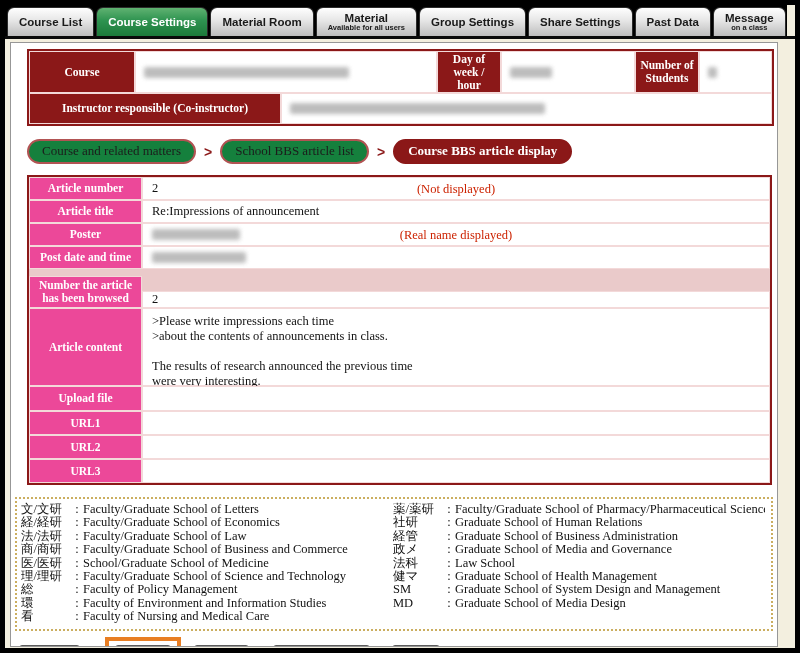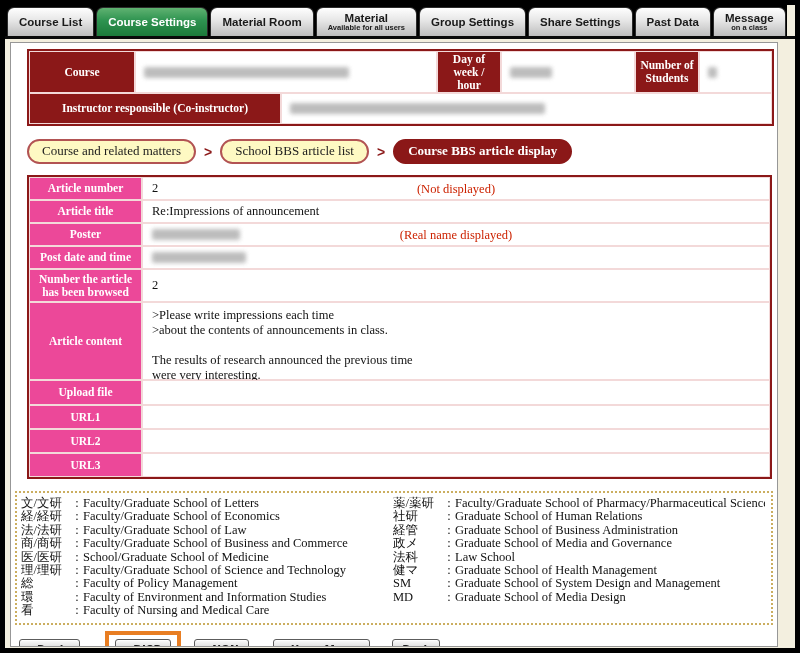--- a/index.html
+++ b/index.html
@@ -31,31 +31,31 @@
   .ci-val { background:#fff; border:1px solid #F3D9D9; display:flex; align-items:center; padding-left:8px; font-size:12.5px; }
   .r1 { height:42px; }
   .r2 { height:31px; }
   .w-course { width:106px; } .w-cval { width:302px; } .w-day { width:64px; } .w-dval { width:134px; }
   .w-num { width:64px; } .w-nval { flex:1; } .w-inst { width:252px; } .w-ival { flex:1; }
 
   .redact { display:inline-block; height:11px; background:#9a9a9a; filter:blur(2px); opacity:.65; border-radius:2px; }
 
   
   .crumbs { display:flex; align-items:center; margin:13px 0 0 16px; gap:8px; }
-  .crumb { border:2px solid #B25353; border-radius:14px; background:#fef9c3; padding:2px 13px 3px; font-size:13px; color:#1c1c1c; cursor:pointer; white-space:nowrap; }
+  .crumb { border:2px solid #B25353; border-radius:14px; background:#15803d; padding:2px 13px 3px; font-size:13px; color:#1c1c1c; cursor:pointer; white-space:nowrap; }
   .crumb.active { background:#8B1818; border-color:#8B1818; color:#fff; font-weight:bold; }
   .crumb-sep { color:#8B1818; font-weight:bold; font-size:14px; font-family:"Liberation Sans", sans-serif; }
 
   
   .ar-wrap { margin:11px 5px 0 16px; border:2px solid #8B1818; background:#EACACA; }
   .ar-row { display:flex; }
   .ar-lbl { width:113px; background:#ec4899; color:#fff; font-weight:bold; font-size:11.5px; text-align:center;
             display:flex; align-items:center; justify-content:center; border:1px solid #F3D9D9; line-height:13px; padding:2px 3px; }
   .ar-val { flex:1; background:#fff; border:1px solid #F3D9D9; display:flex; align-items:center; padding-left:9px; font-size:12.5px; position:relative; color:#111; }
-  .h23 { height:23px; } .h33 { height:33px; } .h25 { height:25px; } .h24 { height:24px; }
+  .h23 { height:23px; } .h33 { height:39px;align-items:flex-end; } .h25 { height:25px; } .h24 { height:24px; }
   .ar-content { height:78px; align-items:flex-start; padding-top:5px; white-space:pre-line; line-height:15px; display:block; }
   .note { position:absolute; left:50%; top:50%; transform:translate(-50%,-50%); color:#CC2200; font-size:12.5px; white-space:nowrap; }
 
   
   .legend { margin:12px 4px 0 4px; border:2px dotted #CBAE60; background:#fff; padding:4px 6px 5px 4px; display:flex; font-size:12.5px; color:#111; }
   .lg-col { width:50%; }
   .lg-row { display:flex; line-height:13.4px; }
   .lg-abbr { width:50px; flex:none; }
   .lg-colon { width:12px; flex:none; text-align:center; }
   .lg-desc { flex:1; white-space:nowrap; overflow:hidden; }

